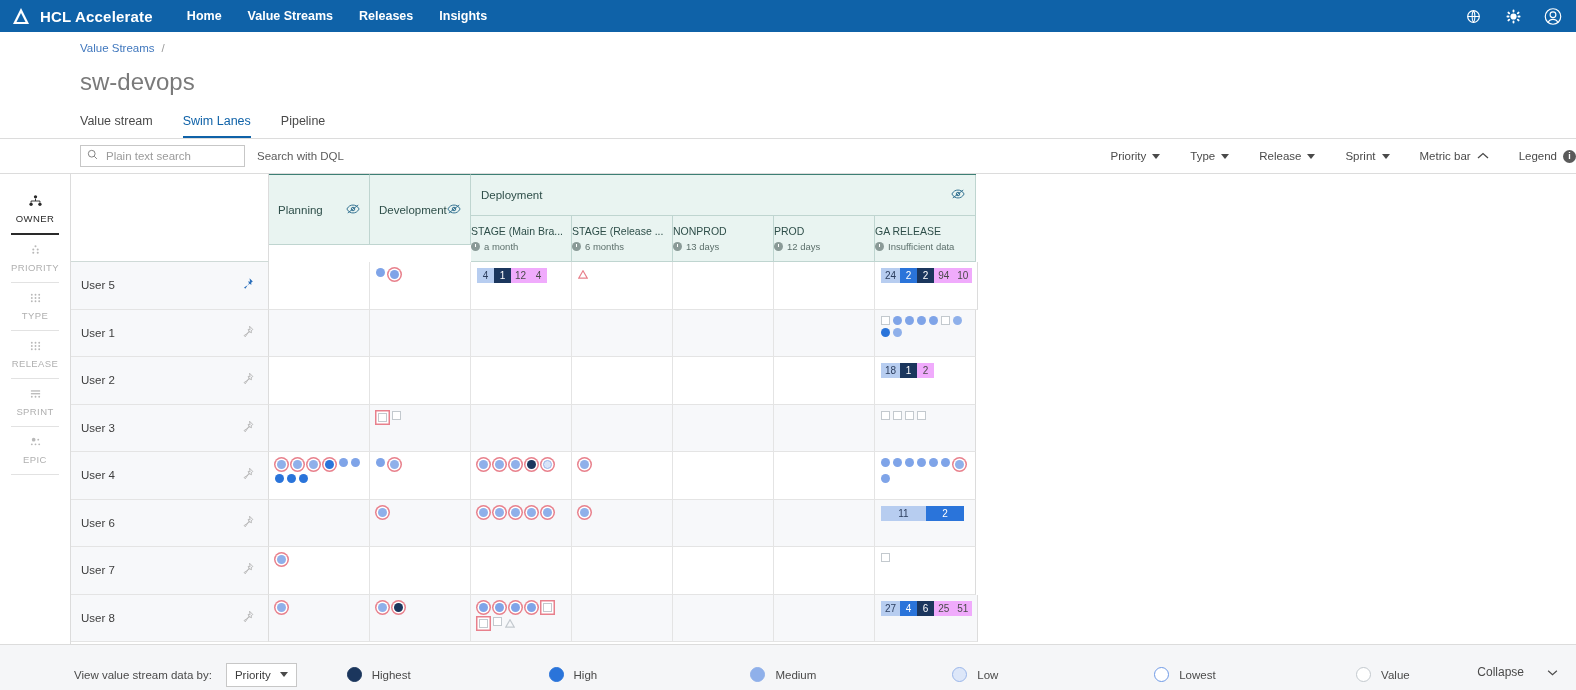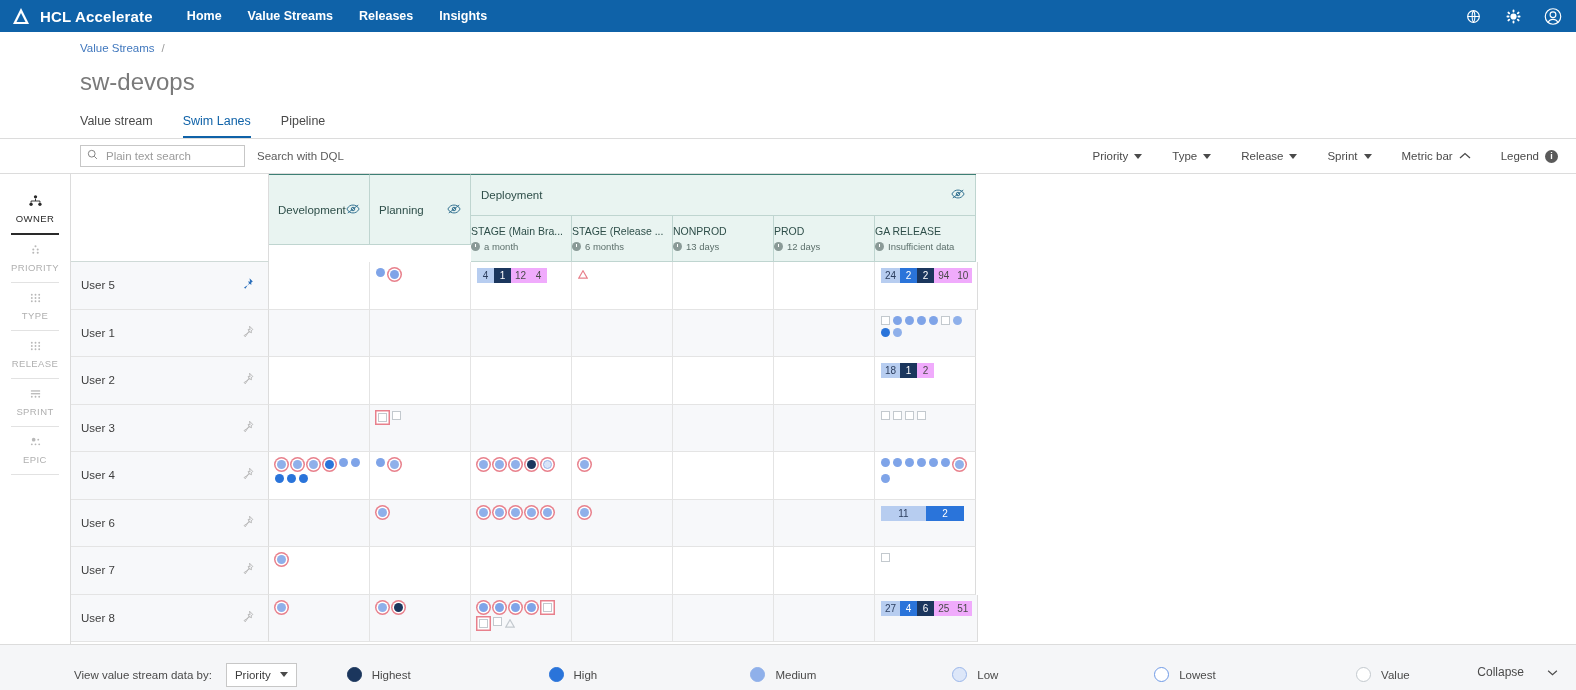--- a/index.html
+++ b/index.html
@@ -31,21 +31,21 @@
   .breadcrumb a { color:#4178be; text-decoration:none; cursor:pointer; }
   .breadcrumb .sep { color:#9a9a9a; }
   .page-title { font-size: 24px; color: #7a7a7a; font-weight: normal; margin-top: 14px; }
   .tabs { display:flex; gap: 30px; margin-top: 18px; }
   .tab { font-size: 12.5px; color:#4a4a4a; padding-bottom: 8px; cursor:pointer; white-space:nowrap;}
   .tab.active { color:#0f62a8; border-bottom: 2px solid #0f62a8; }
   .head-rule { border-bottom: 1px solid #dcdcdc; }
 
   
   .toolbar {
-    height: 35px; display:flex; align-items:center; padding-left: 80px; padding-right: 18px;
+    height: 35px; display:flex; align-items:center; padding-left: 80px; 
     border-bottom: 1px solid #dcdcdc; background:#fff;
   }
   .searchbox {
     width: 165px; height: 22px; border: 1px solid #c7c7c7; background:#fff;
     display:flex; align-items:center; padding: 0 6px; gap:6px;
   }
   .searchbox input {
     border:none; outline:none; font-family:inherit; font-size:11.5px; width:100%; color:#3d3d3d; background:transparent;
   }
   .searchbox input::placeholder { color:#9b9b9b; }
@@ -351,32 +351,32 @@
           </svg>
       </span>
       <span>EPIC</span>
     </div>
     <div class="rail-sep"></div>
   </div>
 
   <div class="grid">
     <div class="grid-header">
       <div class="hcell-blank"></div>
-      <div class="hcol-simple w-dev" style="height:71px;">
-        <span>Development</span>
+      <div class="hcol-simple w-planning" style="height:71px;">
+        <span>Planning</span>
         <span class="eye">
           <svg width="14" height="10" viewBox="0 0 16 11">
               <path d="M1 5.5C3 2 5.4 1 8 1s5 1 7 4.5C13 9 10.6 10 8 10S3 9 1 5.5z" fill="none" stroke="#2f6e8f" stroke-width="1.1"></path>
               <circle cx="8" cy="5.5" r="2" fill="none" stroke="#2f6e8f" stroke-width="1.1"></circle>
               <line x1="2" y1="10" x2="14" y2="1" stroke="#2f6e8f" stroke-width="1.1"></line>
             </svg>
         </span>
       </div>
-      <div class="hcol-simple w-planning" style="height:71px;">
-        <span>Planning</span>
+      <div class="hcol-simple w-dev" style="height:71px;">
+        <span>Development</span>
         <span class="eye">
           <svg width="14" height="10" viewBox="0 0 16 11">
               <path d="M1 5.5C3 2 5.4 1 8 1s5 1 7 4.5C13 9 10.6 10 8 10S3 9 1 5.5z" fill="none" stroke="#2f6e8f" stroke-width="1.1"></path>
               <circle cx="8" cy="5.5" r="2" fill="none" stroke="#2f6e8f" stroke-width="1.1"></circle>
               <line x1="2" y1="10" x2="14" y2="1" stroke="#2f6e8f" stroke-width="1.1"></line>
             </svg>
         </span>
       </div>
       <div class="deploy-wrap">
         <div class="deploy-title">

